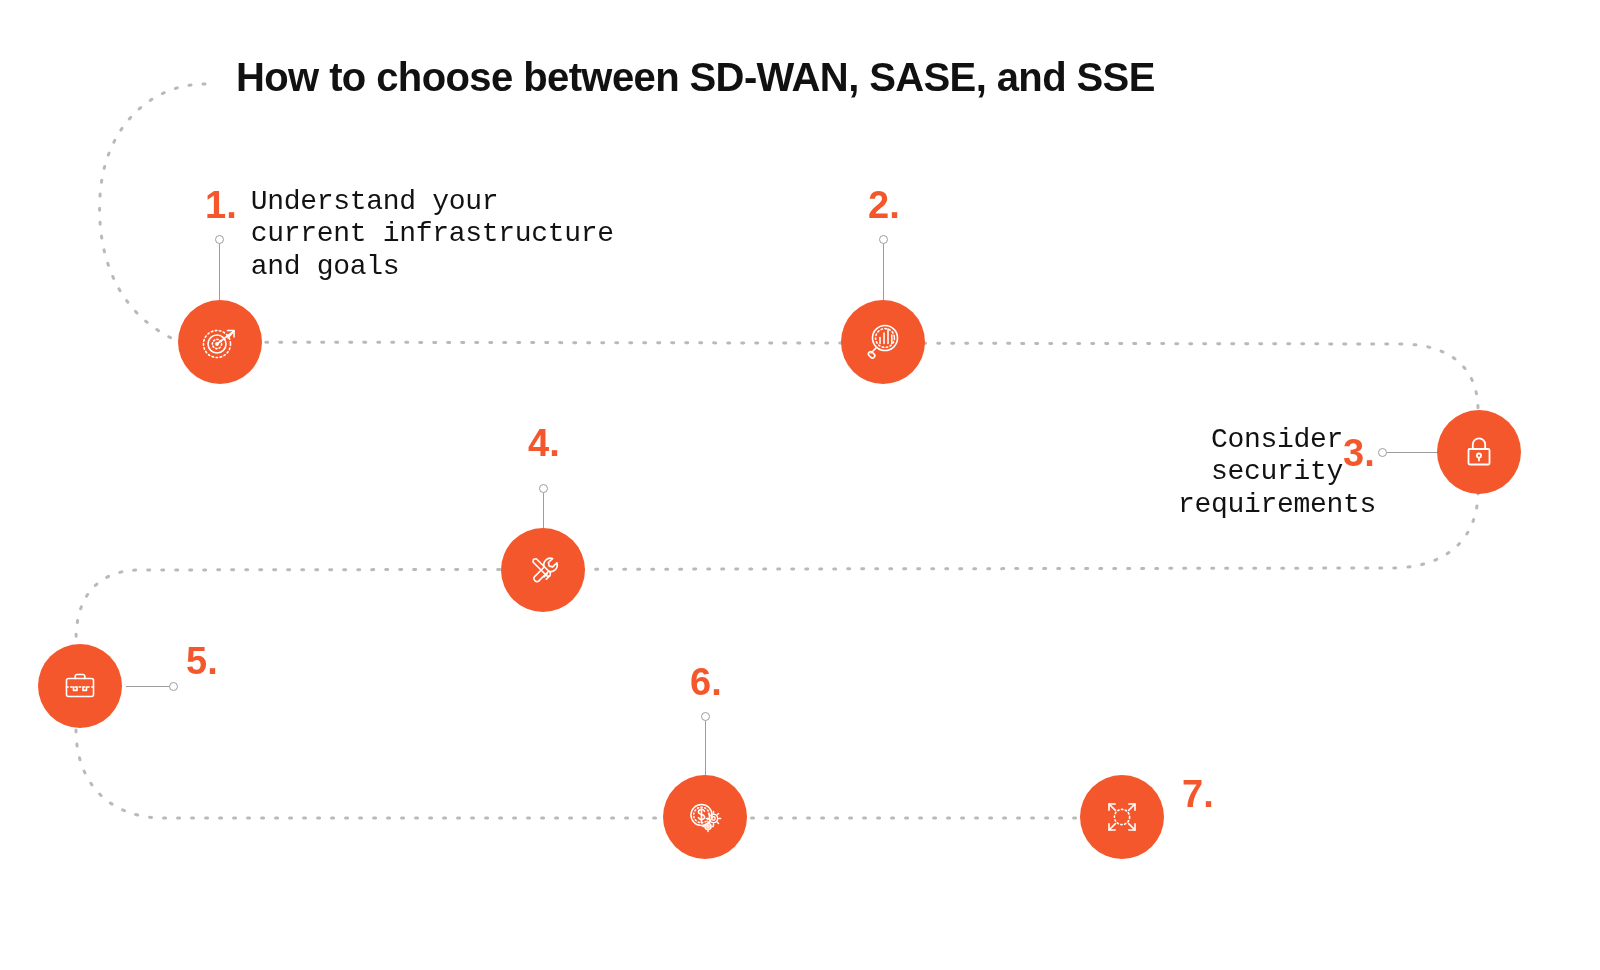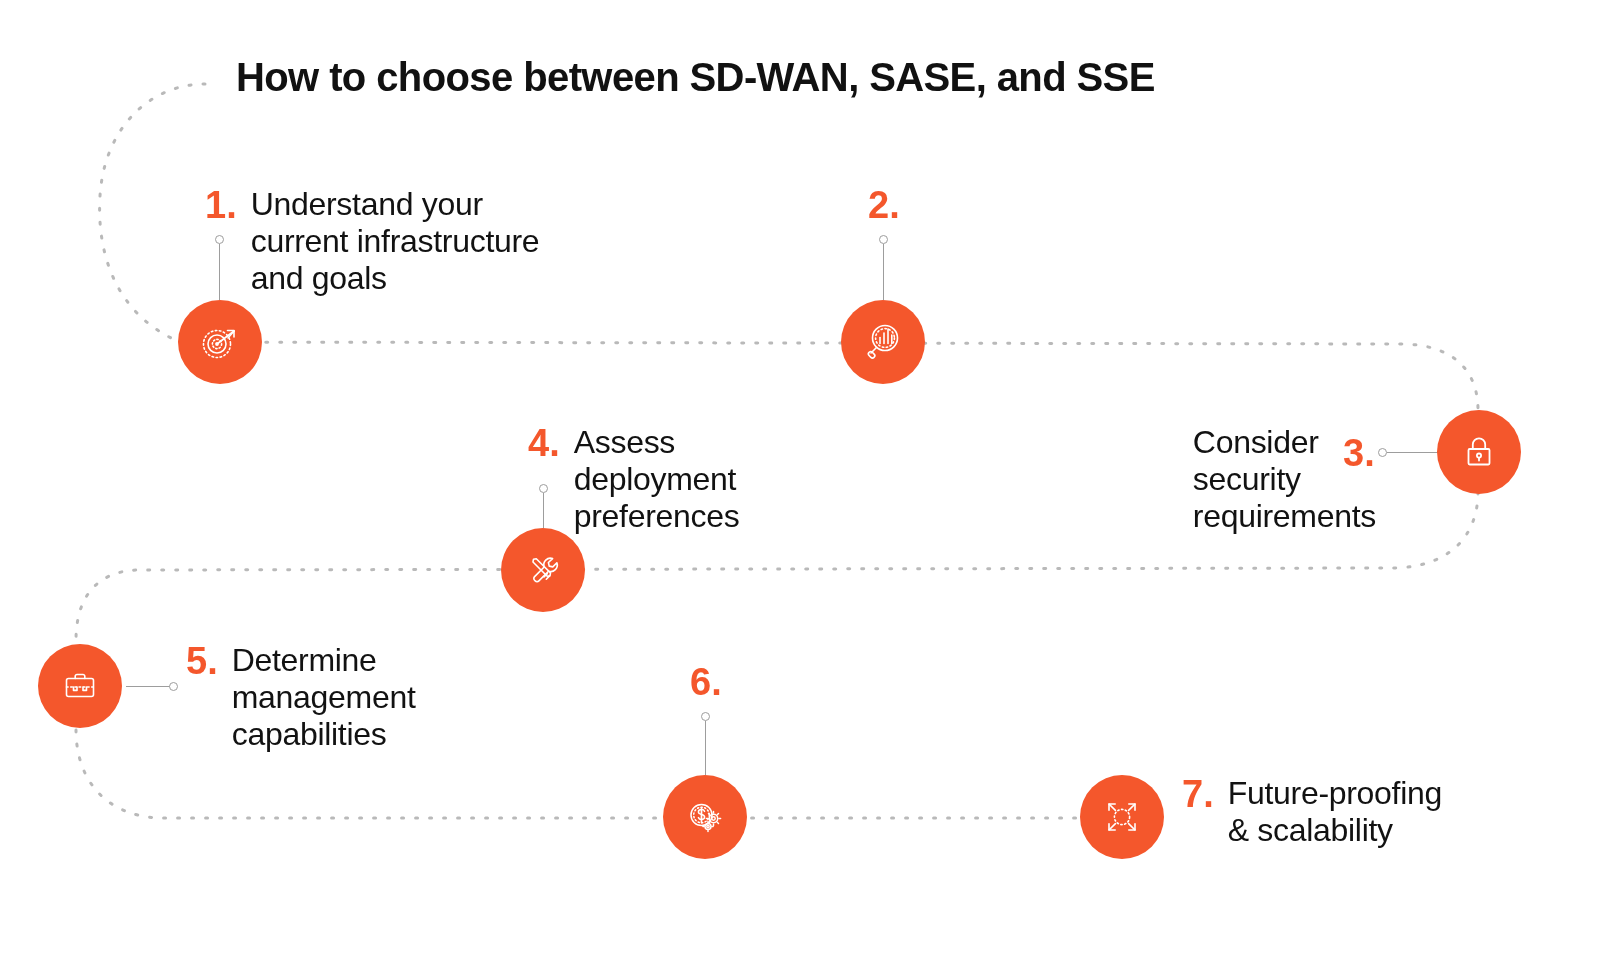--- a/index.html
+++ b/index.html
@@ -64,27 +64,28 @@
   .num {
     color: #F4572C;
     font-size: 38px;
     font-weight: bold;
     line-height: 1.05;
     white-space: nowrap;
     flex: none;
   }
   .label {
     color: #121212;
-    font-size: 32px;
+    font-size: 28px;
     font-weight: normal;
     line-height: 1.16;
     letter-spacing: -0.3px;
     white-space: pre-line;
-  }
-  .label.ta-right { text-align: left; }
+    font-family: Liberation Mono, monospace;
+  }
+  .label.ta-right { text-align: center; }
   .label.ta-left  { text-align: left; }
 
   
   .stem-v {
     position: absolute;
     width: 1px;
     background: #9d9d9d;
   }
   .stem-h {
     position: absolute;
@@ -184,23 +185,20 @@
         <rect x="9.5" y="17" width="21" height="15.5" rx="1.2"></rect>
         <path d="M13.8 17 L13.8 12.6 A6.2 6.2 0 0 1 26.2 12.6 L26.2 17"></path>
         <circle cx="20" cy="23.6" r="2.1"></circle>
         <path d="M20 25.7 L20 28.6"></path>
       </svg>
     </span>
   </div>
 
   <div class="step" style="left:528px; top:424px;">
     <span class="num">4.</span>
-    <span class="label ta-left">Assess
-deployment
-preferences</span>
   </div>
   <div class="dot-o" style="left:539px; top:484px;"></div>
   <div class="stem-v" style="left:543px; top:493px; height:35px;"></div>
   <div class="node" style="left:501px; top:528px;">
     <span>
       <svg width="42" height="42" viewBox="0 0 42 42" fill="none" stroke="#ffffff" stroke-width="1.6" stroke-linecap="round" stroke-linejoin="round">
 
         <path d="M30.6 9.6 a6.6 6.6 0 0 0 -8.4 8.4 L12.6 27.6 a2.6 2.6 0 0 0 0 3.7 l0.6 0.6
                  a2.6 2.6 0 0 0 3.7 0 L26.5 22.2 a6.6 6.6 0 0 0 8.4 -8.4 l-4.1 4.1 -3.6 -0.8 -0.8 -3.6 z"></path>
 
@@ -219,23 +217,20 @@
         <path d="M7.5 22 L34.5 22" stroke-dasharray="1.6 2.6"></path>
         <path d="M14.5 22 L14.5 25.4 L18 25.4 L18 22"></path>
         <path d="M24 22 L24 25.4 L27.5 25.4 L27.5 22"></path>
       </svg>
     </span>
   </div>
   <div class="stem-h" style="left:126px; top:686px; width:44px;"></div>
   <div class="dot-o" style="left:169px; top:682px;"></div>
   <div class="step" style="left:186px; top:642px;">
     <span class="num">5.</span>
-    <span class="label ta-left">Determine
-management
-capabilities</span>
   </div>
 
   <div class="step" style="left:690px; top:663px;">
     <span class="num">6.</span>
   </div>
   <div class="dot-o" style="left:701px; top:712px;"></div>
   <div class="stem-v" style="left:705px; top:721px; height:54px;"></div>
   <div class="node" style="left:663px; top:775px;">
     <span>
       <svg width="42" height="42" viewBox="0 0 42 42" fill="none" stroke="#ffffff" stroke-width="1.5" stroke-linecap="round" stroke-linejoin="round">
@@ -266,17 +261,15 @@
         <path d="M28.8 9 L35 9 L35 15.2"></path>
         <path d="M28.6 28.6 L35 35"></path>
         <path d="M35 28.8 L35 35 L28.8 35"></path>
         <path d="M15.4 28.6 L9 35"></path>
         <path d="M15.2 35 L9 35 L9 28.8"></path>
       </svg>
     </span>
   </div>
   <div class="step" style="left:1182px; top:775px;">
     <span class="num">7.</span>
-    <span class="label ta-left">Future-proofing
-&amp; scalability</span>
   </div>
 
 </div>
 
 </body></html>

